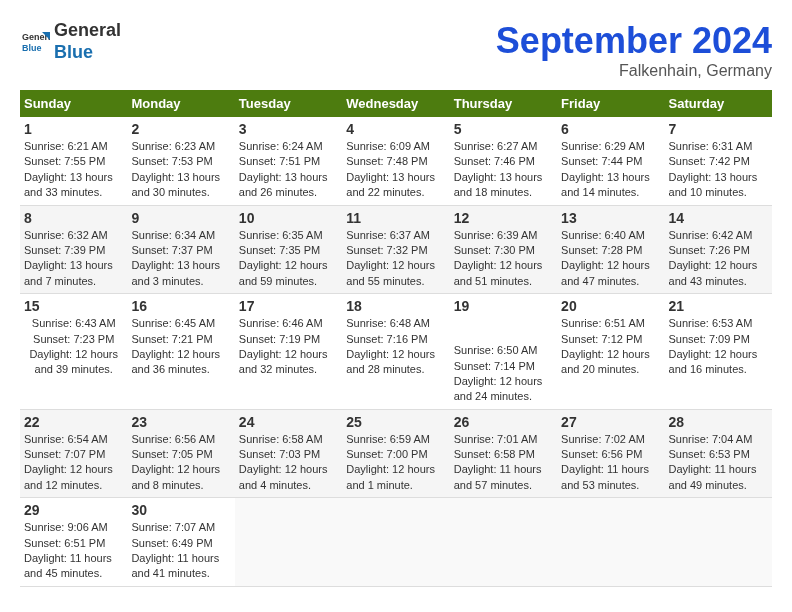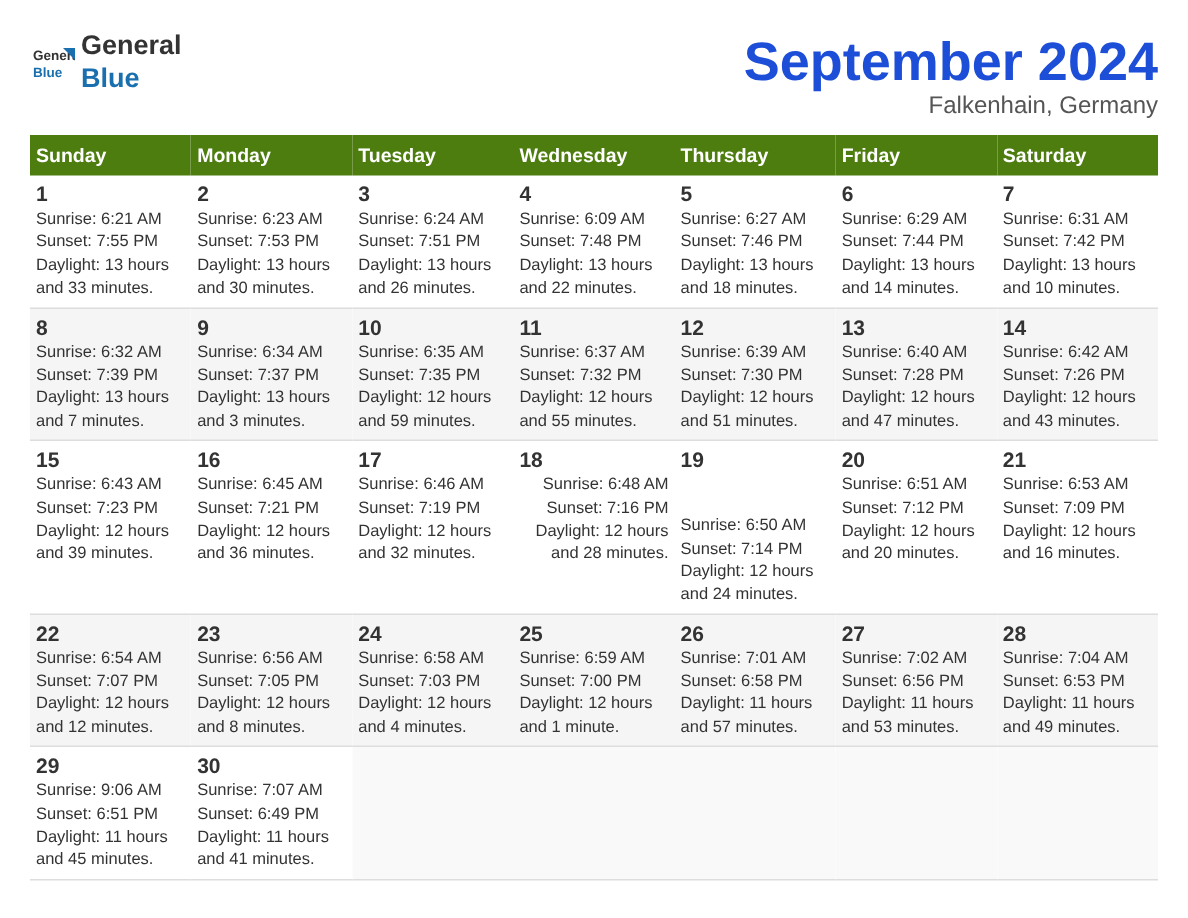--- a/index.html
+++ b/index.html
@@ -223,42 +223,42 @@
           <span class="day-num">14</span>
           <div class="day-info" style="white-space: pre-line;">Sunrise: 6:42 AM
 Sunset: 7:26 PM
 Daylight: 12 hours
 and 43 minutes.</div>
         </td>
       </tr>
       <tr class="week-row">
         <td>
           <span class="day-num">15</span>
-          <div class="day-info" style="white-space: pre-line;">Sunrise: 6:43 AM
+          <div class="day-info" style="white-space: pre-line; text-align: center;">Sunrise: 6:43 AM
 Sunset: 7:23 PM
 Daylight: 12 hours
 and 39 minutes.</div>
         </td>
         <td>
           <span class="day-num">16</span>
           <div class="day-info" style="white-space: pre-line;">Sunrise: 6:45 AM
 Sunset: 7:21 PM
 Daylight: 12 hours
 and 36 minutes.</div>
         </td>
         <td>
           <span class="day-num">17</span>
           <div class="day-info" style="white-space: pre-line;">Sunrise: 6:46 AM
 Sunset: 7:19 PM
 Daylight: 12 hours
 and 32 minutes.</div>
         </td>
         <td>
           <span class="day-num">18</span>
-          <div class="day-info" style="white-space: pre-line; text-align: right;">Sunrise: 6:48 AM
+          <div class="day-info" style="white-space: pre-line;">Sunrise: 6:48 AM
 Sunset: 7:16 PM
 Daylight: 12 hours
 and 28 minutes.</div>
         </td>
         <td>
           <span class="day-num">19</span>
           <div class="day-info" style="white-space: pre-line; margin-top: 29px;">Sunrise: 6:50 AM
 Sunset: 7:14 PM
 Daylight: 12 hours
 and 24 minutes.</div>

